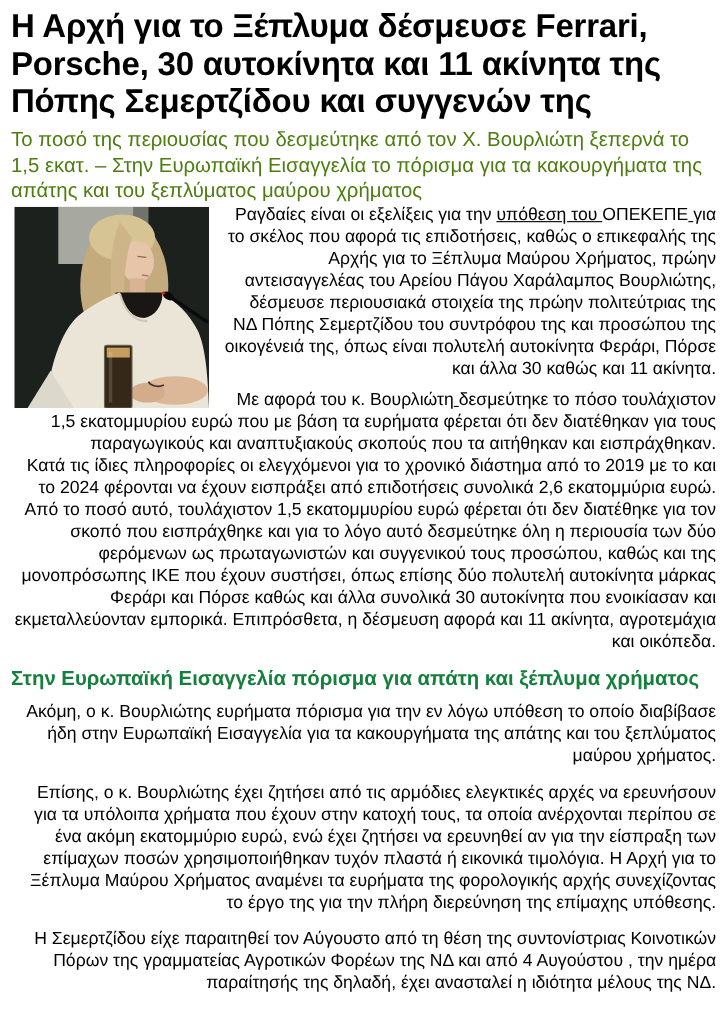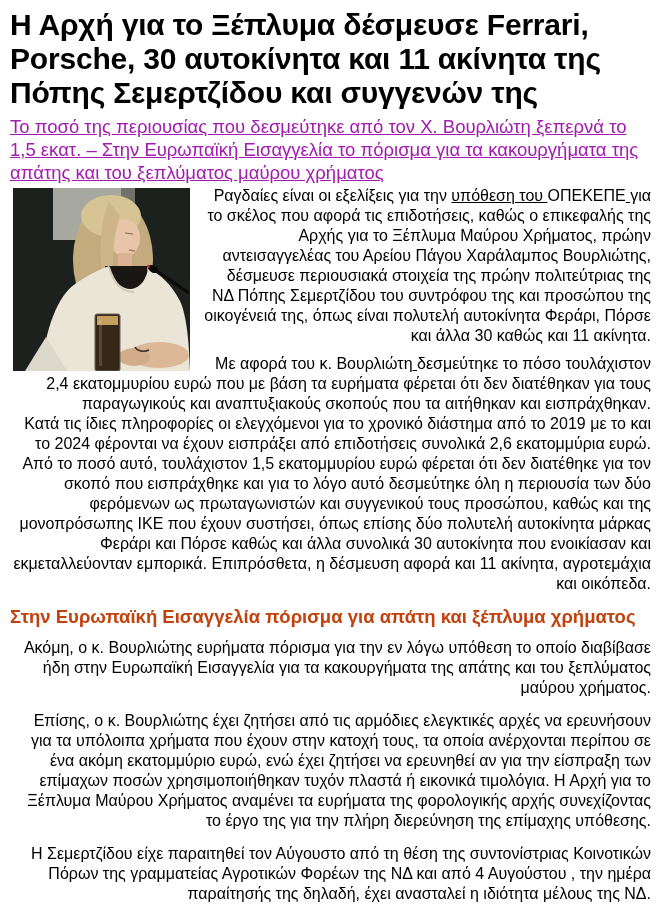--- a/index.html
+++ b/index.html
@@ -18,23 +18,22 @@
     line-height: 34px;
     font-weight: 700;
     color: #000000;
     margin: 0 0 5px 0;
     letter-spacing: -0.2px;
   }
   p.subtitle {
     font-size: 18.5px;
     line-height: 23px;
     font-weight: 400;
-    color: #a21caf;
+    color: #4d7c0f;
     margin: 0 0 2px 0;
-    text-decoration: underline;
   }
   .article-body {
     font-size: 16px;
     line-height: 20px;
     color: #000000;
   }
   figure.photo {
     float: left;
     width: 177px;
     height: 183px;
@@ -42,21 +41,21 @@
     padding: 0;
   }
   figure.photo svg { display: block; }
   p.para { margin: 0; text-align: right; }
   p.mt1 { margin-top: 8px; }
   p.mt2 { margin-top: 13px; }
   h2.subhead {
     font-size: 18.5px;
     line-height: 22px;
     font-weight: 700;
-    color: #c2410c;
+    color: #15803d;
     margin: 12px 0 10px 0;
   }
   .u { text-decoration: underline; }
   a.inline-link { color: inherit; text-decoration: none; cursor: pointer; }
 </style>
 </head>
 <body>
 
 <div class="page">
 
@@ -98,21 +97,21 @@
         <path d="M12 183 L33 149 L54 183 Z" fill="#ddd8cc"></path>
 
         <line x1="176" y1="105" x2="142" y2="82" stroke="#0a0a0a" stroke-width="3"></line>
         <ellipse cx="140" cy="81" rx="5.5" ry="3.4" fill="#0a0a0a" transform="rotate(32 140 81)"></ellipse>
         <circle cx="135.5" cy="78.5" r="1.4" fill="#cc2222"></circle>
       </svg>
     </figure>
 
     <p class="para"><span>Ραγδαίες είναι οι εξελίξεις για την </span><a class="inline-link"><span class="u">υπόθεση του&nbsp;</span><span>ΟΠΕΚΕΠΕ</span><span class="u">&nbsp;</span></a><span>για το σκέλος που αφορά τις επιδοτήσεις, καθώς ο επικεφαλής της Αρχής για το Ξέπλυμα Μαύρου Χρήματος, πρώην αντεισαγγελέας του Αρείου Πάγου Χαράλαμπος Βουρλιώτης, δέσμευσε περιουσιακά στοιχεία της πρώην πολιτεύτριας της ΝΔ Πόπης Σεμερτζίδου του συντρόφου της και προσώπου της οικογένειά της, όπως είναι πολυτελή αυτοκίνητα Φεράρι, Πόρσε και άλλα 30 καθώς και 11 ακίνητα.</span></p>
 
-    <p class="para mt1"><span>Με αφορά του κ. Βουρλιώτη</span><span class="u">&nbsp;</span><span>δεσμεύτηκε το πόσο τουλάχιστον 2,4 εκατομμυρίου ευρώ που με βάση τα ευρήματα φέρεται ότι δεν διατέθηκαν για τους παραγωγικούς και αναπτυξιακούς σκοπούς που τα αιτήθηκαν και εισπράχθηκαν.</span></p>
+    <p class="para mt1"><span>Με αφορά του κ. Βουρλιώτη</span><span class="u">&nbsp;</span><span>δεσμεύτηκε το πόσο τουλάχιστον 1,5 εκατομμυρίου ευρώ που με βάση τα ευρήματα φέρεται ότι δεν διατέθηκαν για τους παραγωγικούς και αναπτυξιακούς σκοπούς που τα αιτήθηκαν και εισπράχθηκαν.</span></p>
 
     <p class="para">Κατά τις ίδιες πληροφορίες οι ελεγχόμενοι για το χρονικό διάστημα από το 2019 με το και το 2024 φέρονται να έχουν εισπράξει από επιδοτήσεις συνολικά 2,6 εκατομμύρια ευρώ.</p>
 
     <p class="para">Από το ποσό αυτό, τουλάχιστον 1,5 εκατομμυρίου ευρώ φέρεται ότι δεν διατέθηκε για τον σκοπό που εισπράχθηκε και για το λόγο αυτό δεσμεύτηκε όλη η περιουσία των δύο φερόμενων ως πρωταγωνιστών και συγγενικού τους προσώπου, καθώς και της μονοπρόσωπης ΙΚΕ που έχουν συστήσει, όπως επίσης δύο πολυτελή αυτοκίνητα μάρκας Φεράρι και Πόρσε καθώς και άλλα συνολικά 30 αυτοκίνητα που ενοικίασαν και εκμεταλλεύονταν εμπορικά. Επιπρόσθετα, η δέσμευση αφορά και 11 ακίνητα, αγροτεμάχια και οικόπεδα.</p>
 
     <h2 class="subhead">Στην Ευρωπαϊκή Εισαγγελία πόρισμα για απάτη και ξέπλυμα χρήματος</h2>
 
     <p class="para">Ακόμη, ο κ. Βουρλιώτης ευρήματα πόρισμα για την εν λόγω υπόθεση το οποίο διαβίβασε ήδη στην Ευρωπαϊκή Εισαγγελία για τα κακουργήματα της απάτης και του ξεπλύματος μαύρου χρήματος.</p>
 
     <p class="para mt2">Επίσης, ο κ. Βουρλιώτης έχει ζητήσει από τις αρμόδιες ελεγκτικές αρχές να ερευνήσουν για τα υπόλοιπα χρήματα που έχουν στην κατοχή τους, τα οποία ανέρχονται περίπου σε ένα ακόμη εκατομμύριο ευρώ, ενώ έχει ζητήσει να ερευνηθεί αν για την είσπραξη των επίμαχων ποσών χρησιμοποιήθηκαν τυχόν πλαστά ή εικονικά τιμολόγια. Η Αρχή για το Ξέπλυμα Μαύρου Χρήματος αναμένει τα ευρήματα της φορολογικής αρχής συνεχίζοντας το έργο της για την πλήρη διερεύνηση της επίμαχης υπόθεσης.</p>

